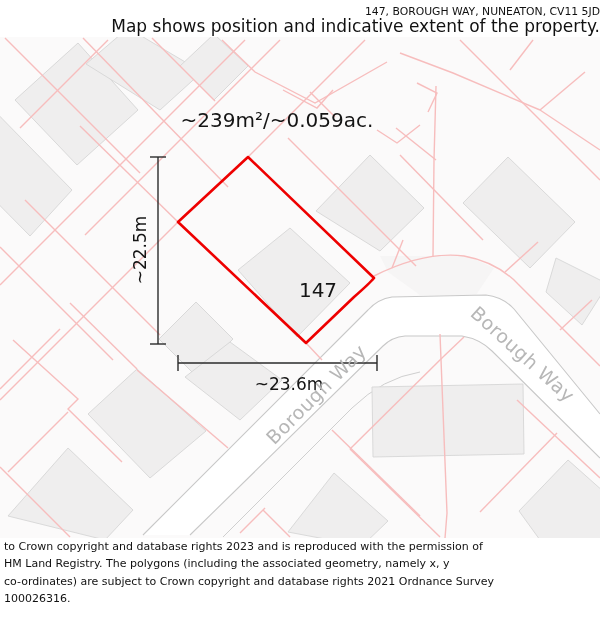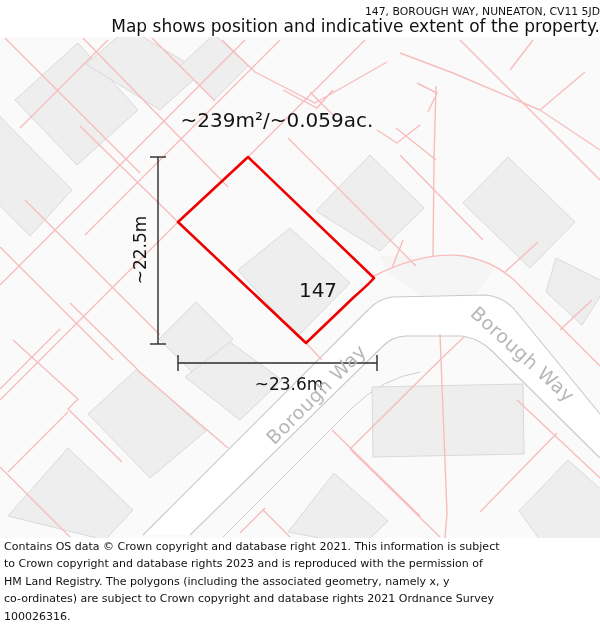--- a/index.html
+++ b/index.html
@@ -143,18 +143,17 @@
   <div class="maplabel street-label street-1">Borough Way</div>
   <div class="maplabel street-label street-2">Borough Way</div>
 </div>
 
 <div class="header">
   <div class="title">147, BOROUGH WAY, NUNEATON, CV11 5JD</div>
   <div class="subtitle">Map shows position and indicative extent of the property.</div>
 </div>
 
 <div class="footer">
-  <div>Contains OS data © Crown copyright and database right 2021. This information is subject</div>
   <div>to Crown copyright and database rights 2023 and is reproduced with the permission of</div>
   <div>HM Land Registry. The polygons (including the associated geometry, namely x, y</div>
   <div>co-ordinates) are subject to Crown copyright and database rights 2021 Ordnance Survey</div>
   <div>100026316.</div>
 </div>
 
 </body></html>

